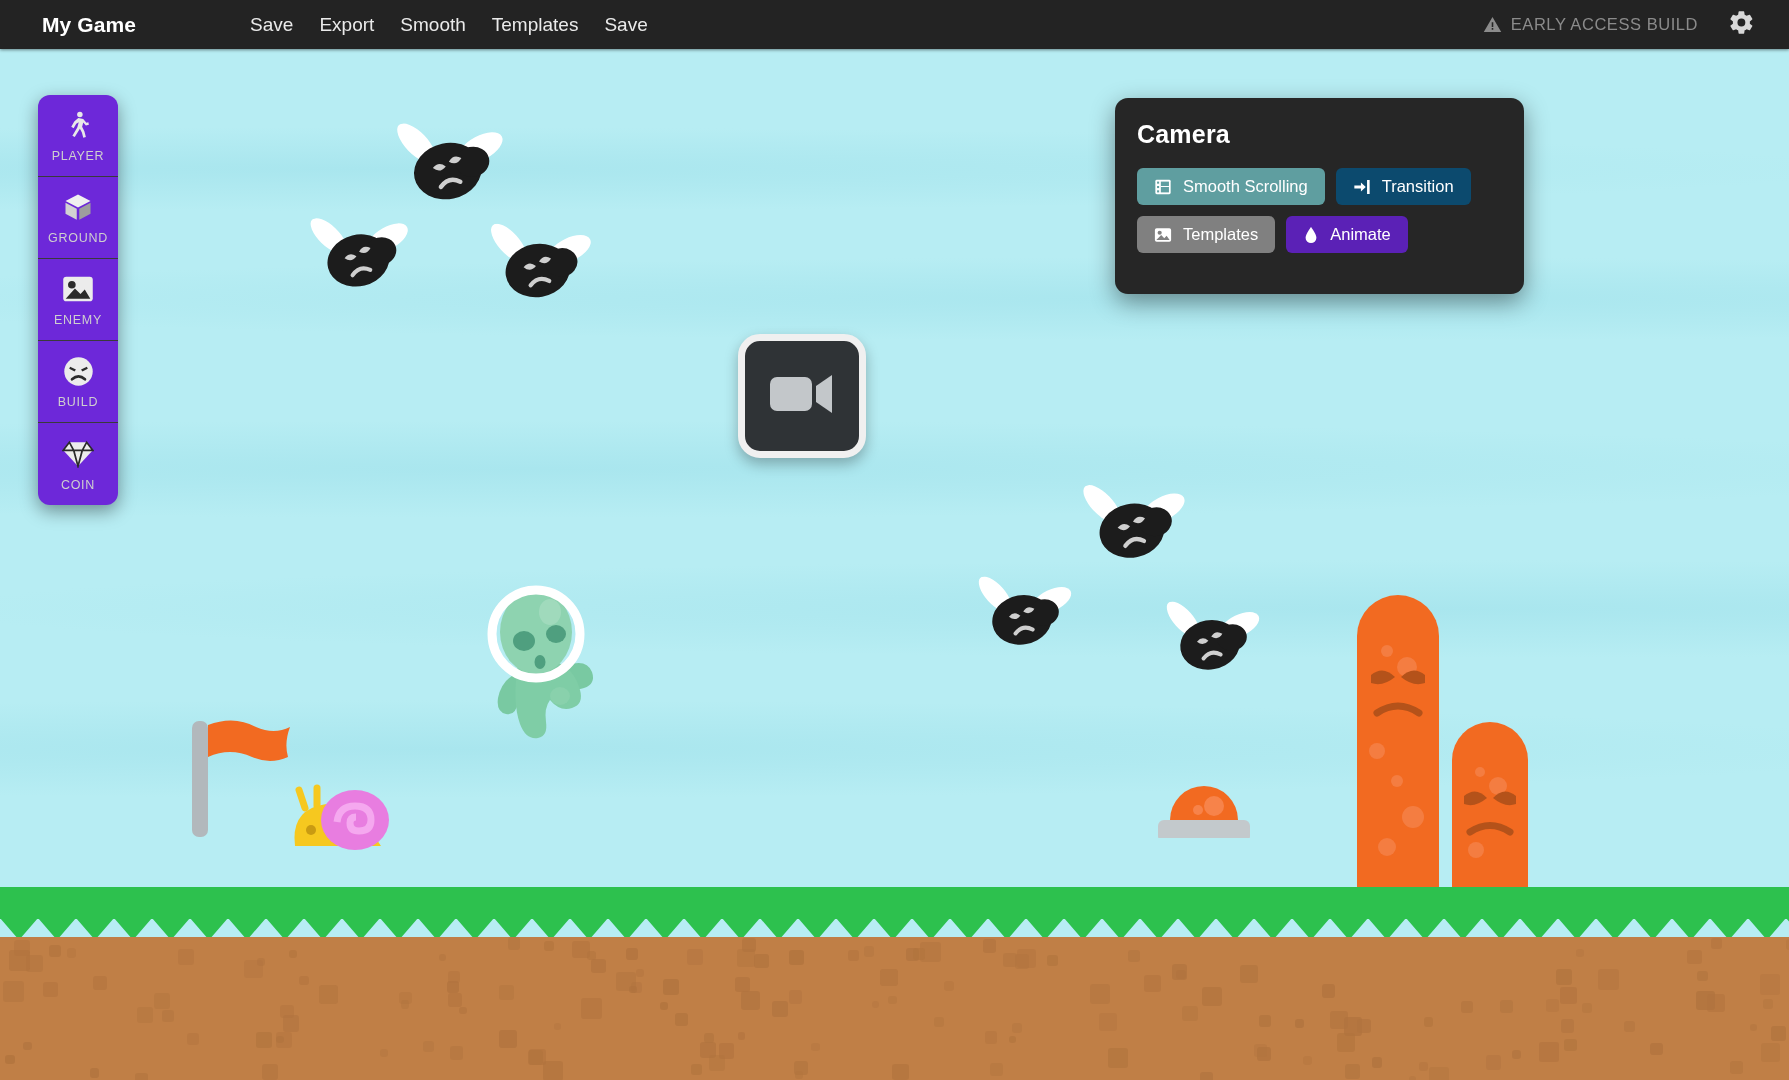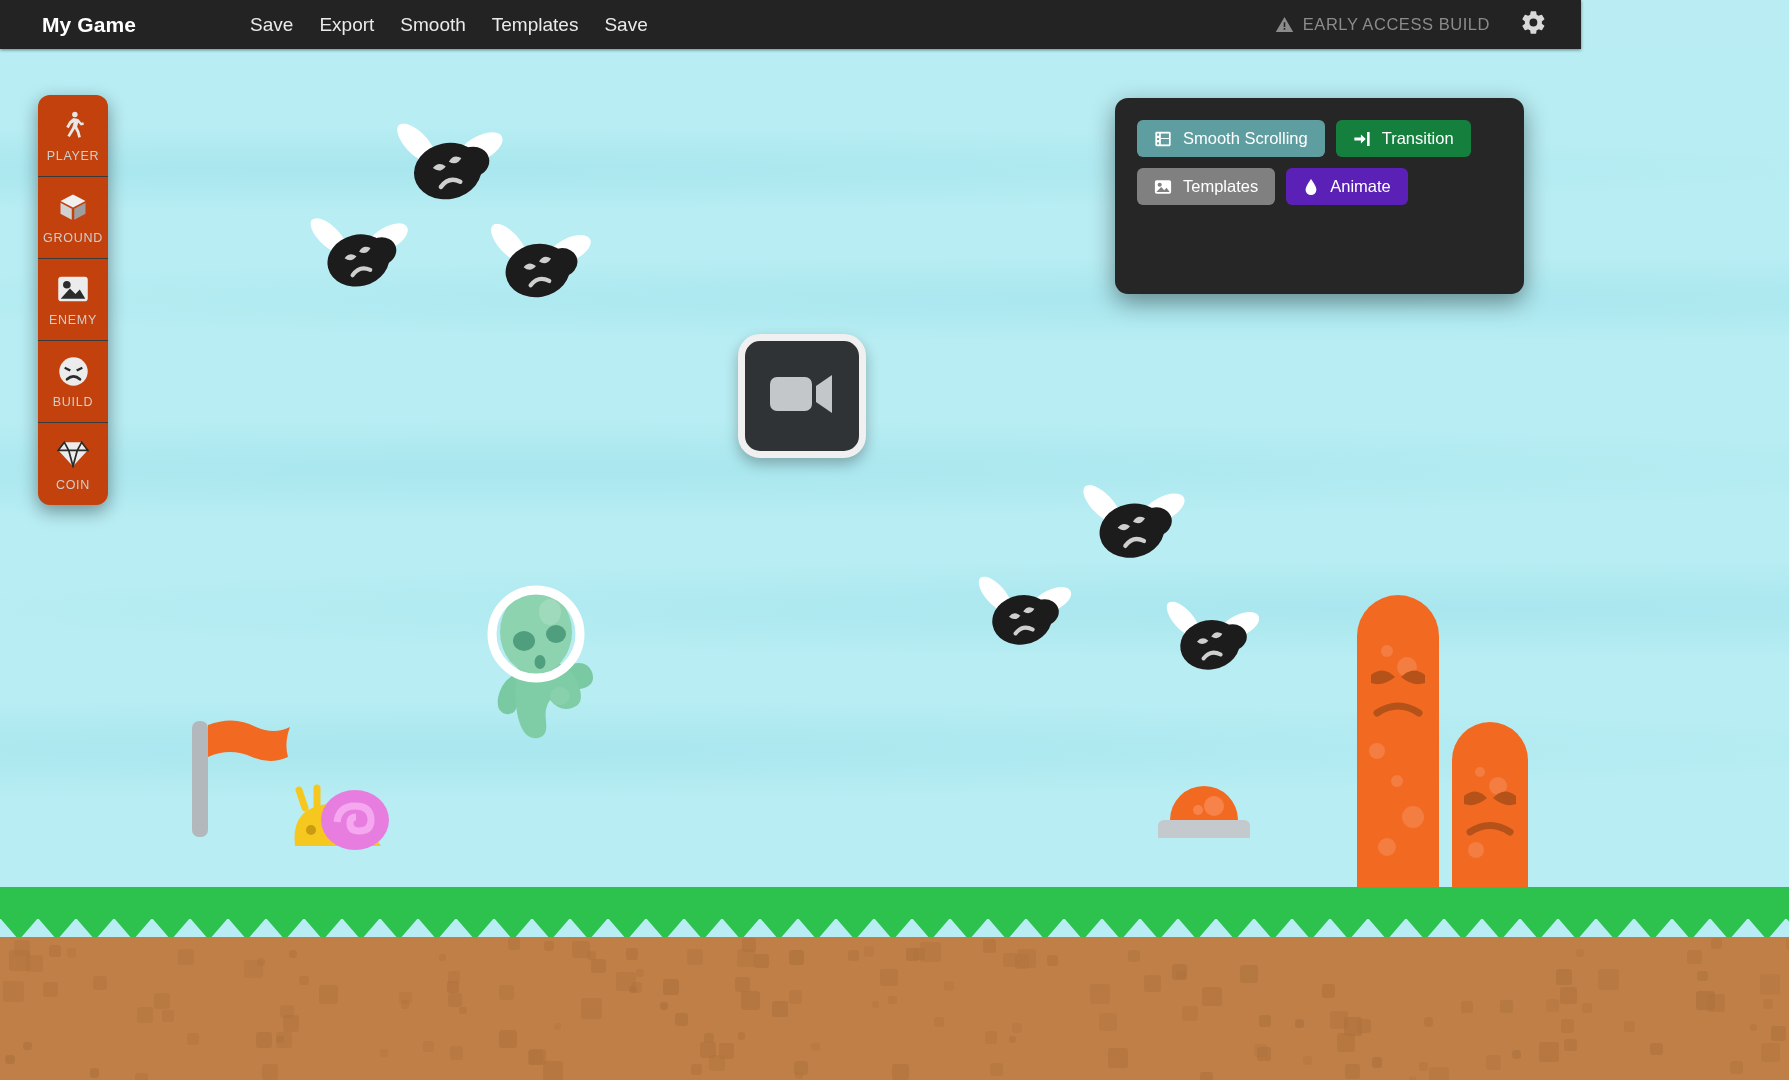--- a/index.html
+++ b/index.html
@@ -6,21 +6,21 @@
   html, body {
     width: 1789px; height: 1080px;
     overflow: hidden;
     font-family: "Liberation Sans", sans-serif;
     background: #b9edf3;
   }
 
   
   #topbar {
     position: absolute; top: 0; left: 0;
-    width: 1581px; height: 49px;
+    width: 1789px; height: 49px;
     background: #232323;
     display: flex; align-items: center;
     z-index: 60;
     box-shadow: 0 1px 3px rgba(0,0,0,.45);
   }
   #app-title {
     color: #ffffff;
     font-size: 21px; font-weight: bold;
     margin-left: 42px;
     letter-spacing: .1px;
@@ -84,22 +84,22 @@
   #dirt {
     position: absolute; top: 50px; left: 0;
     width: 1789px; height: 143px;
     background: #c07f46;
   }
   .dirt-spot { position: absolute; background: #b0733e; border-radius: 3px; }
 
   
   #tool-palette {
     position: absolute; left: 38px; top: 46px;
-    width: 70px;
-    background: #c2410c;
+    width: 80px;
+    background: #6d28d9;
     border-radius: 12px;
     z-index: 40;
     box-shadow: 0 6px 18px rgba(0,0,0,.40);
     overflow: hidden;
   }
   .tool-item {
     height: 82px;
     display: flex; flex-direction: column;
     align-items: center; justify-content: center;
     cursor: pointer;
@@ -549,37 +549,38 @@
         <svg width="32" height="28" viewBox="0 0 26 22" fill="#ececec">
           <path d="M6 1.5 L20 1.5 L25 8 L13 21 L1 8 Z"></path>
           <path d="M6 1.5 L9.5 8 L1 8 Z M20 1.5 L16.5 8 L25 8 Z M9.5 8 L13 21 L16.5 8 Z" fill="none" stroke="#2b2b2b" stroke-width="1.4"></path>
         </svg>
       </span>
       <span class="tool-label">COIN</span>
     </div>
   </div>
 
   <div id="camera-panel">
+    <div id="camera-title">Camera</div>
     <div id="camera-buttons">
 
       <button class="cam-btn" style="background:#5f9ea0;">
         <span>
           <svg width="18" height="18" viewBox="0 0 20 20" fill="#ffffff">
             <rect x="1.5" y="2" width="17" height="16" rx="1.6"></rect>
             <rect x="3.4" y="4" width="2.3" height="2.3" fill="#5f9ea0"></rect>
             <rect x="3.4" y="8.9" width="2.3" height="2.3" fill="#5f9ea0"></rect>
             <rect x="3.4" y="13.7" width="2.3" height="2.3" fill="#5f9ea0"></rect>
             <rect x="7.6" y="4" width="9" height="12" fill="#5f9ea0"></rect>
             <rect x="7.6" y="8.9" width="9" height="1.1" fill="#ffffff"></rect>
           </svg>
         </span>
         <span>Smooth Scrolling</span>
       </button>
 
-      <button class="cam-btn" style="background:#15803d;">
+      <button class="cam-btn" style="background:#0c4a6e;">
         <span>
           <svg width="18" height="18" viewBox="0 0 20 20" fill="#ffffff">
             <path d="M1.5 8.2 h7.3 V5 l5.4 5 l-5.4 5 v-3.2 H1.5 Z"></path>
             <path d="M15.6 2.2 h2.9 v15.6 h-2.9 z"></path>
           </svg>
         </span>
         <span>Transition</span>
       </button>
 
       <button class="cam-btn" style="background:#808080;">

